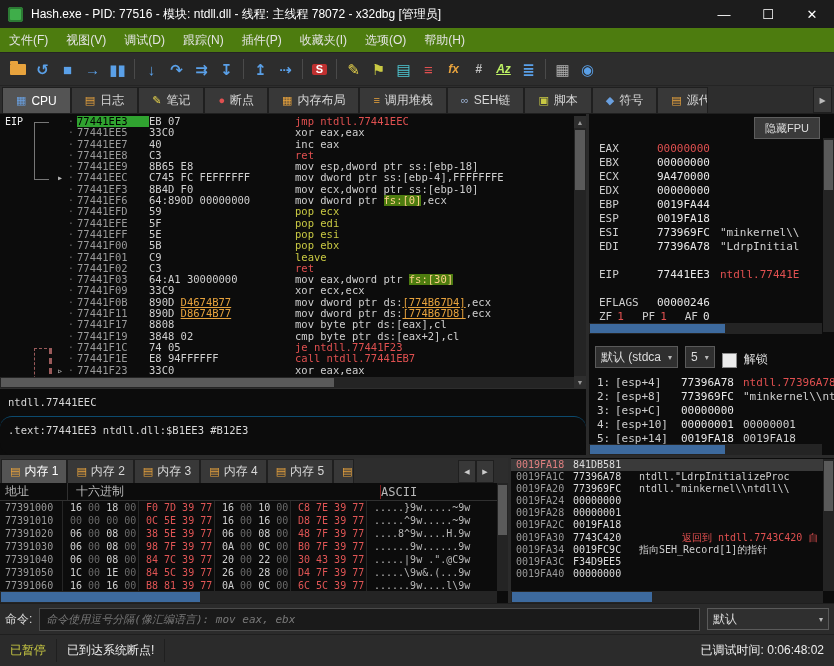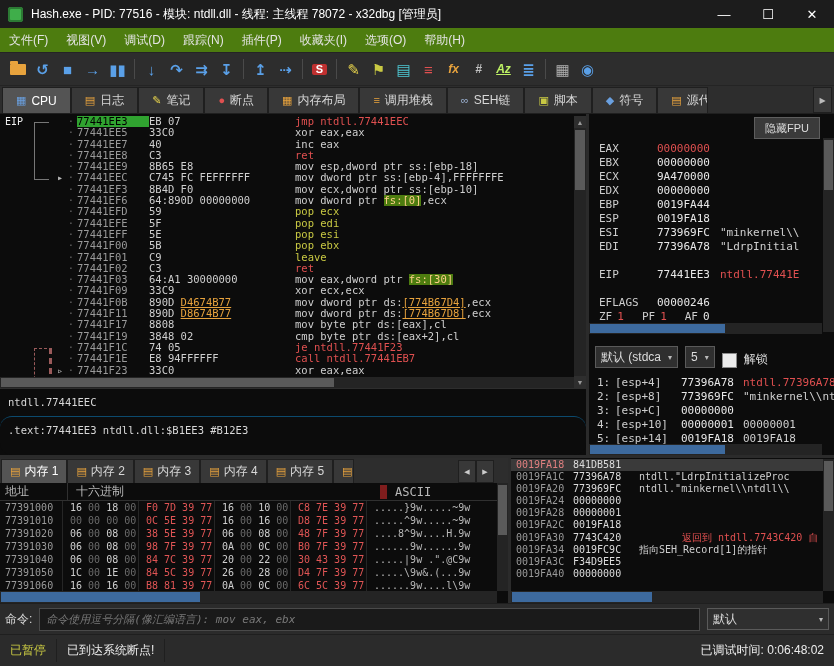--- a/index.html
+++ b/index.html
@@ -105,21 +105,21 @@
 .mem-pane{width:508px;flex:0 0 508px;background:#0c0c0c;border-right:3px solid #2b2b2b;display:flex;flex-direction:column;position:relative;}
 .mem-tabbar{flex:0 0 25px;background:#2d2d2d;display:flex;align-items:flex-end;padding-left:1px;}
 .mtab{height:23px;padding:0 8px;display:flex;align-items:center;gap:4px;font-size:12px;background:#383838;border:1px solid #1f1f1f;border-bottom:none;color:#d8d8d8;white-space:nowrap;}
 .mtab.active{background:#545454;color:#fff;}
 .mtab.partial{max-width:22px;overflow:hidden;padding-right:0;}
 .mem-scroll-btns{margin-left:auto;display:flex;margin-right:14px;}
 .msb{width:16px;height:21px;background:#383838;border:1px solid #1f1f1f;display:flex;align-items:center;justify-content:center;font-size:7px;color:#ccc;}
 .mem-header{flex:0 0 15px;display:flex;font-family:"DejaVu Sans Mono",monospace;font-size:12px;color:#b8b8b8;border-bottom:1px solid #303030;align-items:center;}
 .mh-addr{width:62px;flex:0 0 62px;padding-left:5px;}
 .mh-hex{width:304px;flex:0 0 304px;padding-left:8px;border-left:1px solid #303030;}
-.mh-ascii{flex:1;padding-left:8px;border-left:7px solid #7f1d1d;}
+.mh-ascii{flex:1;padding-left:0;border-left:1px solid #7f1d1d;}
 .mem-rows{height:94px;overflow:hidden;font-family:"DejaVu Sans Mono",monospace;font-size:10px;line-height:13px;margin-right:21px;}
 .mrow{display:flex;white-space:pre;}
 .maddr{width:62px;flex:0 0 62px;color:#9a9a9a;padding-left:5px;box-sizing:border-box;}
 .mhex{width:76px;flex:0 0 76px;color:#cfcfcf;padding-left:7px;border-left:1px solid #262626;box-sizing:border-box;}
 .mhex.ptr{color:#e05555;}
 .mhex .zero{color:#6a6a6a;}
 .mascii{flex:1;color:#b8b8b8;padding-left:7px;border-left:1px solid #262626;overflow:hidden;}
 .mem-hscroll{margin-right:11px;}
 .mem-vscroll{top:25px;bottom:12px;}
 

